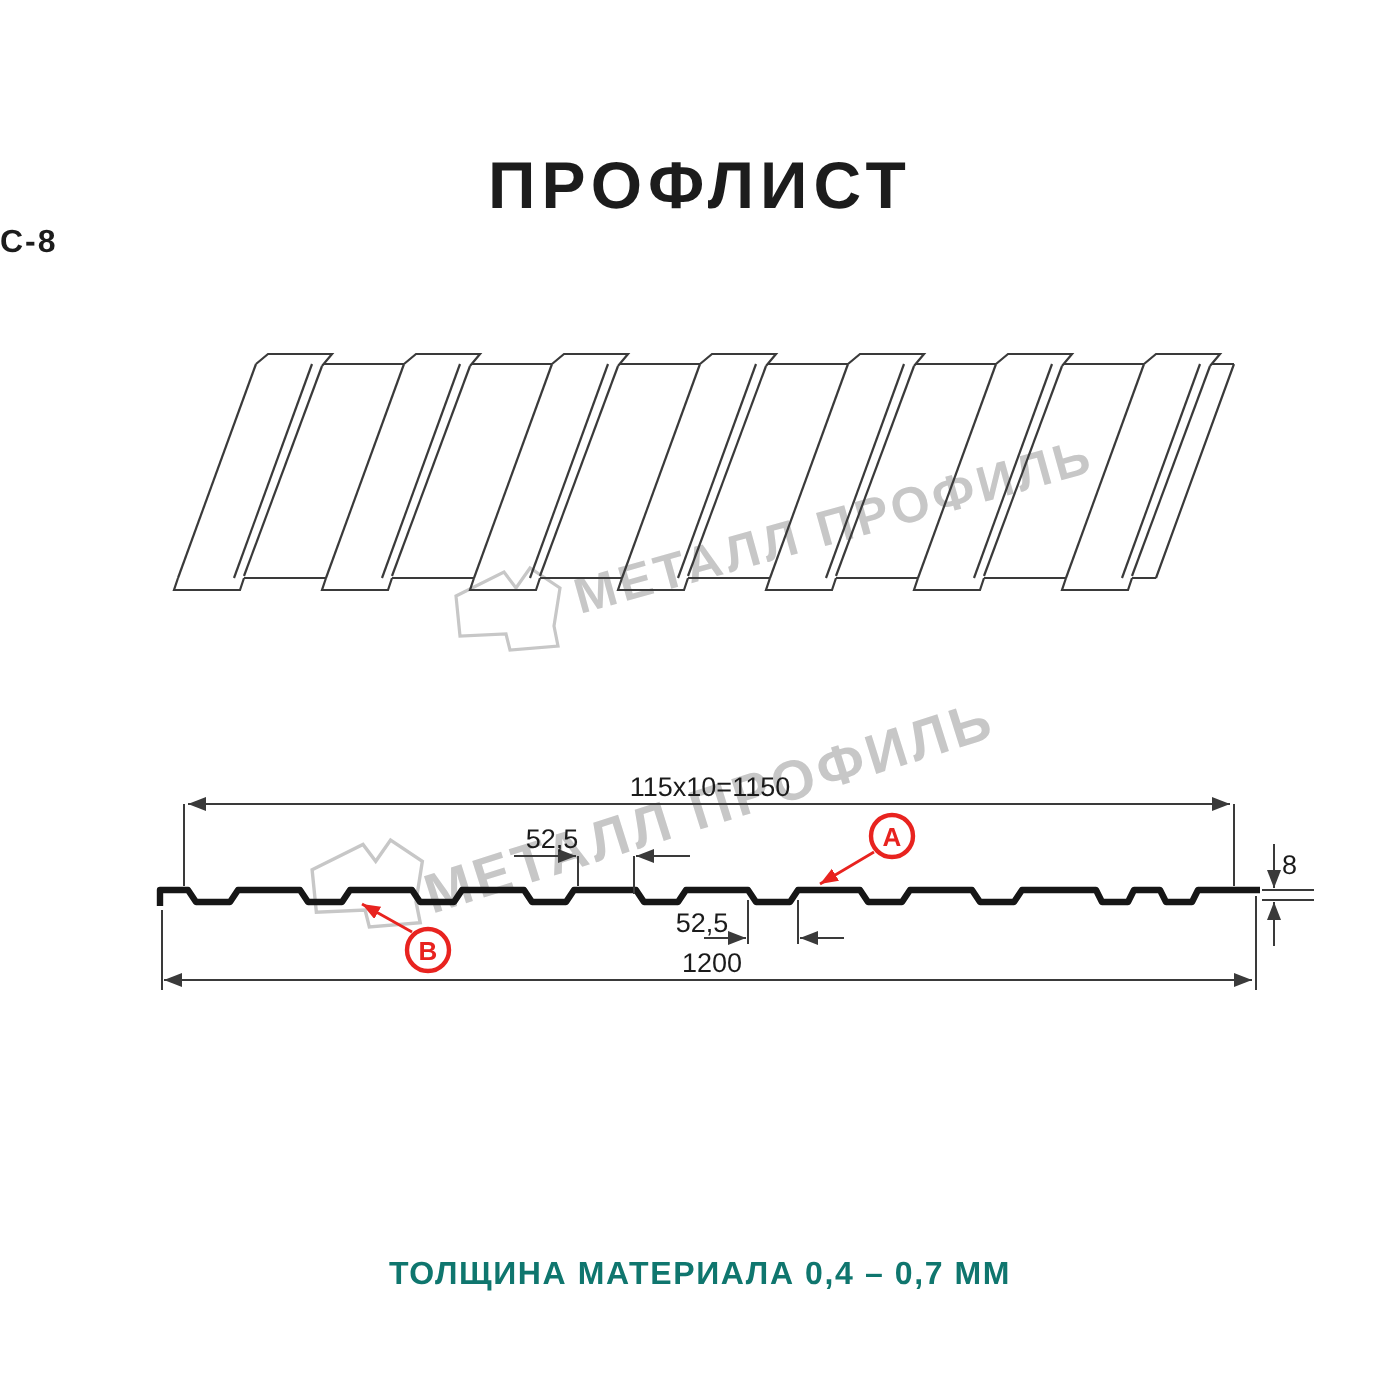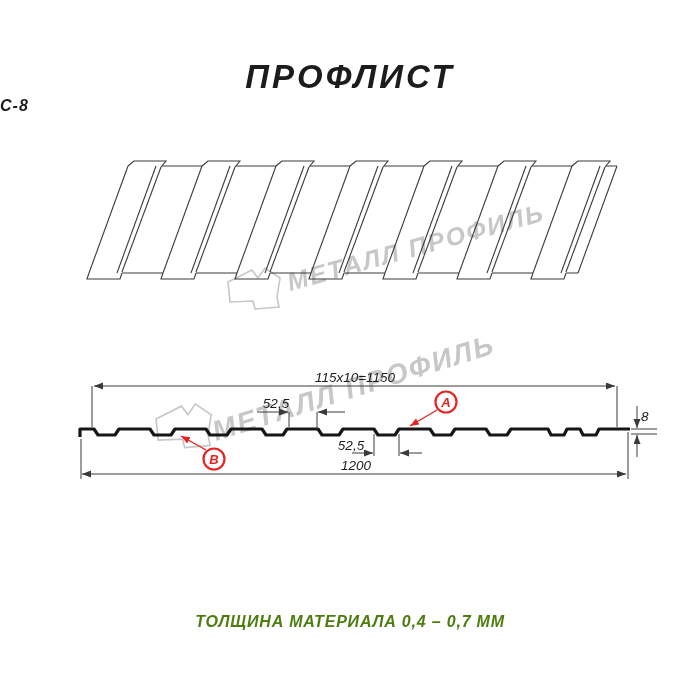--- a/index.html
+++ b/index.html
@@ -1,24 +1,24 @@
 <!DOCTYPE html>
 <html><head>
 <meta charset="utf-8">
 <style>
   html,body{margin:0;padding:0;}
   body{width:700px;height:700px;background:#ffffff;position:relative;overflow:hidden;
        font-family:"Liberation Sans", sans-serif;}
-  .stage{position:absolute;left:0;top:0;width:700px;height:504px;font-style:italic;}
+  .stage{position:absolute;left:0;top:16px;width:700px;height:504px;}
   .page-title{position:absolute;left:0;top:58px;width:700px;text-align:center;
       font-size:33px;font-weight:900;letter-spacing:3px;color:#1c1c1c;}
   .page-subtitle{position:absolute;left:0;top:97px;width:700px;
       font-size:16px;font-weight:700;letter-spacing:1px;color:#1c1c1c;}
   .footer-note{position:absolute;left:0;top:613px;width:700px;text-align:center;
-      font-size:16px;font-weight:700;letter-spacing:0.8px;color:#4d7c0f;}
+      font-size:16px;font-weight:700;letter-spacing:0.8px;color:#0f766e;}
   svg{position:absolute;left:0;top:0;}
   .thin{stroke:#3a3a3a;stroke-width:1.1;fill:none;}
   .dim{stroke:#3a3a3a;stroke-width:1;fill:none;}
   .red{stroke:#e8231f;fill:none;}
   .wm{stroke:#c7c7c7;fill:none;stroke-width:1.6;}
   text.dimtxt{font-family:"Liberation Sans",sans-serif;font-size:13.5px;fill:#1b1b1b;}
   text.wmtxt{font-family:"Liberation Sans",sans-serif;font-weight:700;fill:#c7c7c7;}
   text.marktxt{font-family:"Liberation Sans",sans-serif;font-size:13px;font-weight:700;fill:#e8231f;}
 </style>
 </head>

